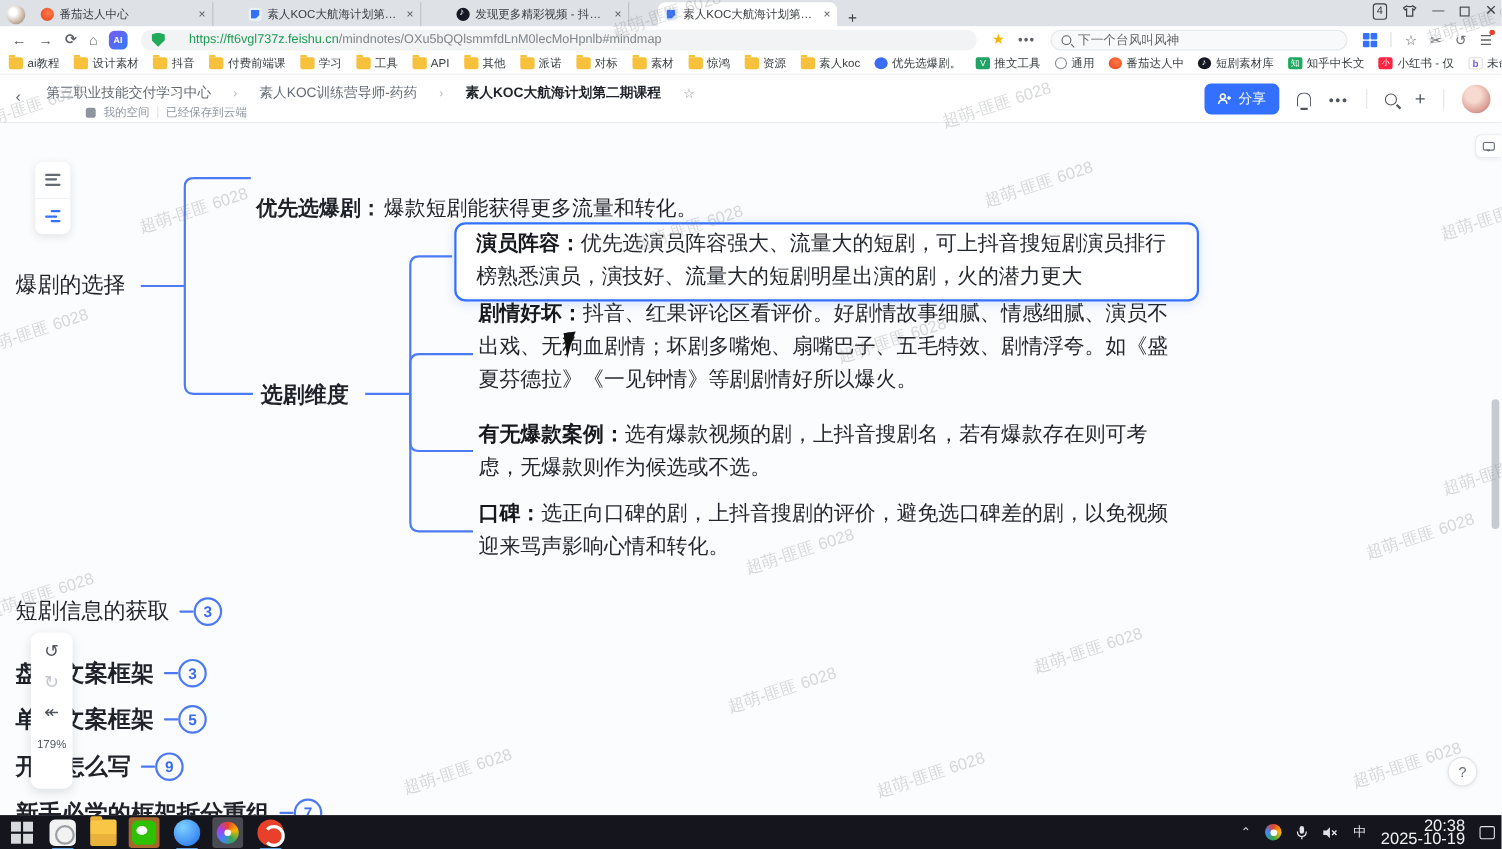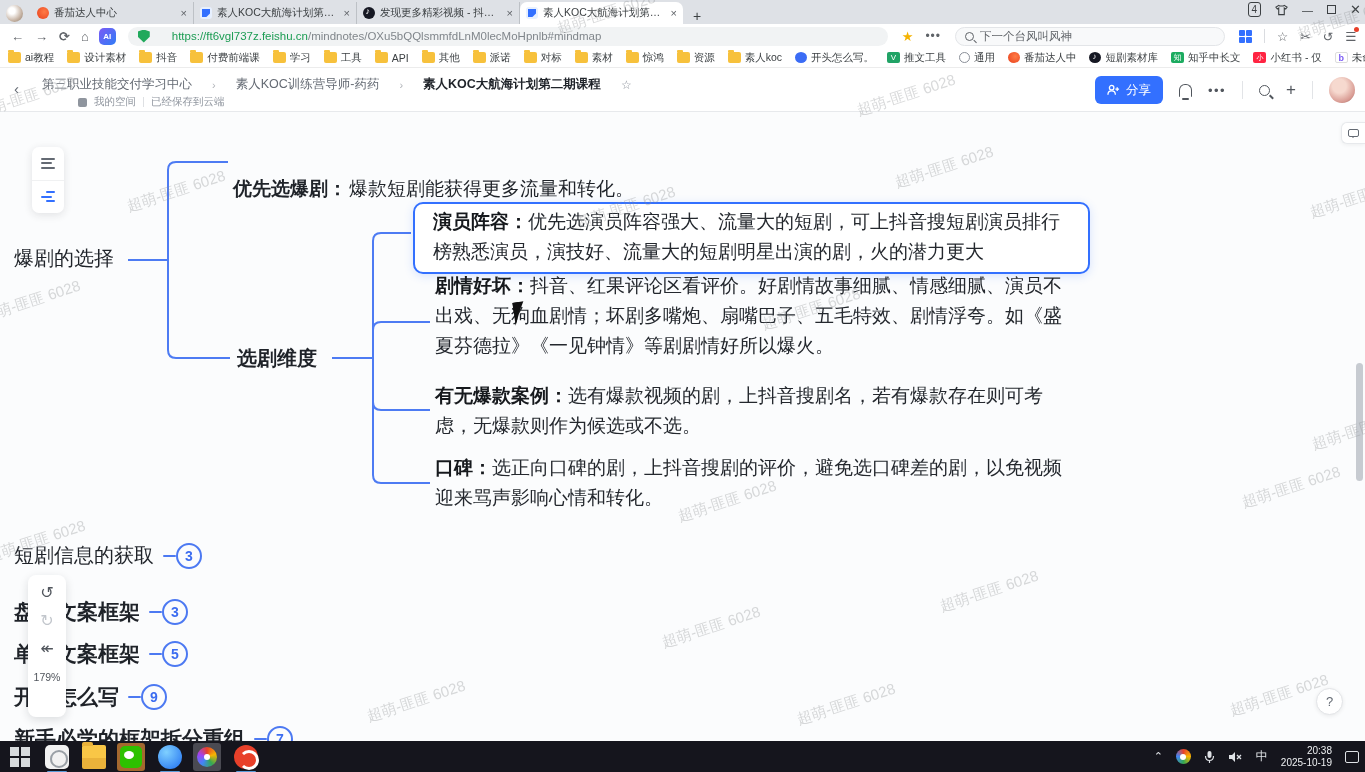--- a/index.html
+++ b/index.html
@@ -156,29 +156,29 @@
   .app-quark { background:radial-gradient(circle at 35% 30%, #7fd0ff, #1f6ef0); border-radius:50%; }
   .swirl-wrap { background:#4a4a52; border-radius:3px; width:28px; height:28px; margin-left:11px; display:flex; align-items:center; justify-content:center; position:relative; flex:none; }
   .app-swirl { width:20px; height:20px; border-radius:50%; background:conic-gradient(#e8402a,#f7b500,#34a853,#4285f4,#a142f4,#e8402a); }
   .app-swirl:after { content:""; position:absolute; left:11px; top:11px; width:6px; height:6px; background:#fff; border-radius:50%; }
   .app-red { background:#e8402a; border-radius:50%; }
   .app-red:after { content:""; position:absolute; left:5px; top:5px; width:14px; height:14px; border:3px solid #fff; border-left-color:transparent; border-radius:50%; }
   #tray { position:absolute; right:6px; top:0; height:31px; display:flex; align-items:center; gap:13px; color:#e7e9ec; }
   .tray-ic { font-size:11px; color:#dfe2e6; }
   .tray-swirl { width:15px; height:15px; border-radius:50%; background:conic-gradient(#e8402a,#f7b500,#34a853,#4285f4,#e8402a); position:relative; }
   .tray-swirl:after { content:""; position:absolute; left:4.5px; top:4.5px; width:6px; height:6px; background:#fff; border-radius:50%; }
-  #clockblock { text-align:right; font-size:10px; line-height:12px; color:#eef0f2; }
+  #clockblock { text-align:right; font-size:15px; line-height:12px; color:#eef0f2; }
   .notif { width:14px; height:12px; border:1.4px solid #dfe2e6; border-radius:2px; position:relative; }
 </style>
 </head>
 <body>
 
 <div id="tabbar">
   <div class="profile-circle"></div>
-  <div id="tabs-host" style="display:flex;align-items:flex-end;height:24px;">
+  <div id="tabs-host" style="display:flex;align-items:flex-end;height:24px;gap:26px;">
 
       <div class="tab i0" data-icon="tomato">
         <span class="tabicon"></span>
         <span class="title">番茄达人中心</span>
         <span class="x">×</span>
       </div>
 
       <div class="tab i1" data-icon="feishu">
         <span class="tabicon"></span>
         <span class="title">素人KOC大航海计划第二期课</span>
@@ -305,21 +305,21 @@
       <span>资源</span>
     </div>
 
     <div class="bm i13" data-icon="folder">
       <span class="bmicon"></span>
       <span>素人koc</span>
     </div>
 
     <div class="bm i14" data-icon="paw">
       <span class="bmicon"></span>
-      <span>开头怎么写。</span>
+      <span>优先选爆剧。</span>
     </div>
 
     <div class="bm i15" data-icon="v">
       <span class="bmicon">V</span>
       <span>推文工具</span>
     </div>
 
     <div class="bm i16" data-icon="globe">
       <span class="bmicon"></span>
       <span>通用</span>

